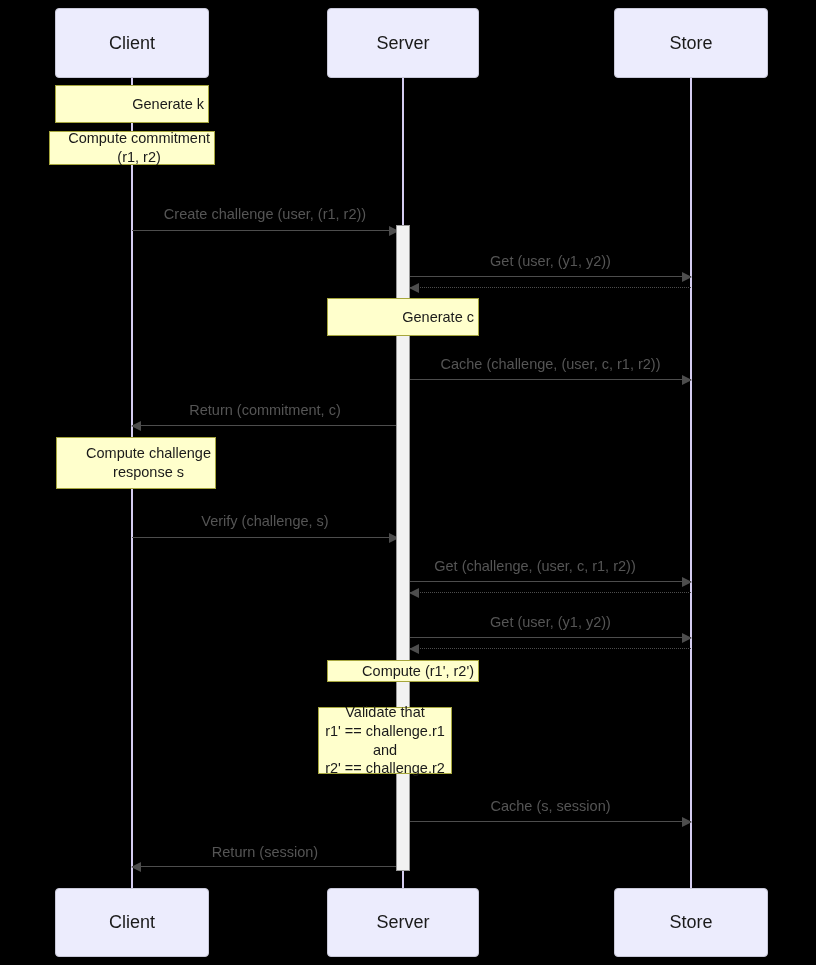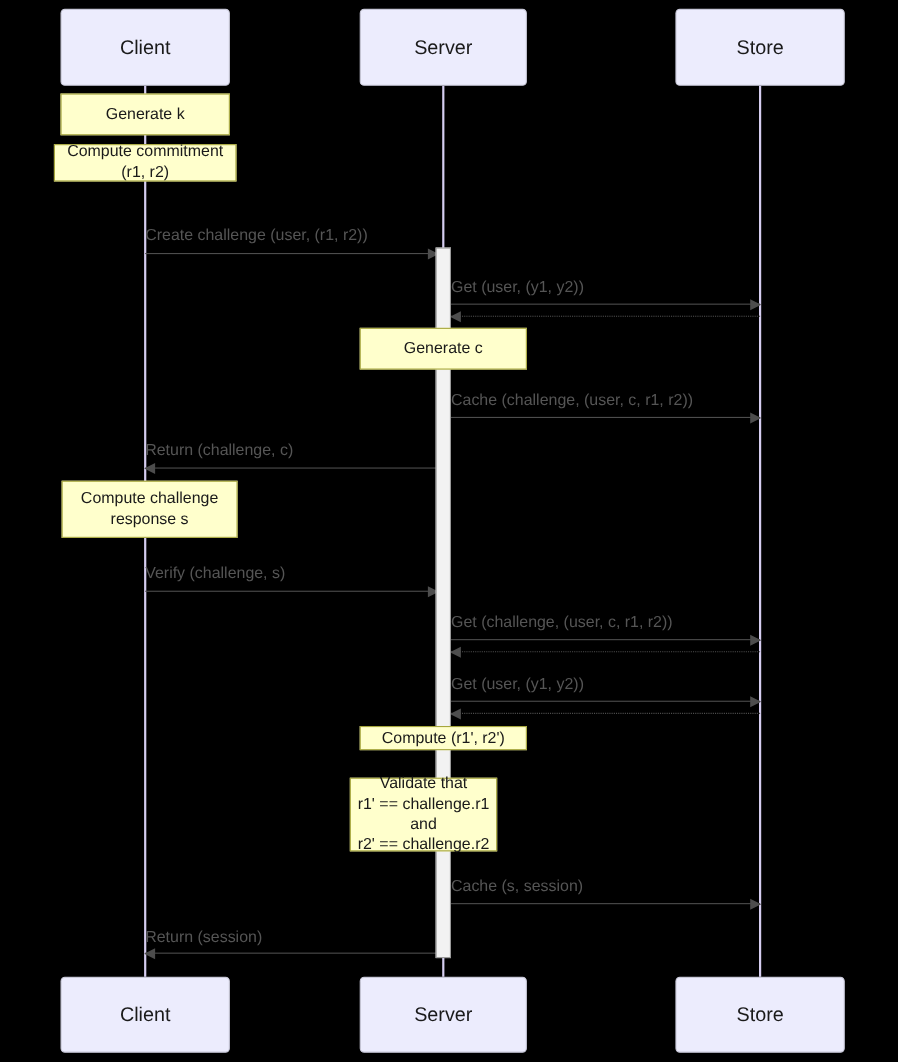--- a/index.html
+++ b/index.html
@@ -48,21 +48,21 @@
     z-index: 4;
   }
   
   .note {
     position: absolute;
     box-sizing: border-box;
     background: #ffffcc;
     border: 1.5px solid #a6a63d;
     display: flex;
     align-items: center;
-    justify-content: center;
+    justify-content: flex-end;
     text-align: center;
     color: #1a1a1a;
     font-size: 14.5px;
     line-height: 1.28;
     font-family: "Liberation Sans", sans-serif;
     z-index: 7;
     padding: 2px 4px;
   }
   
   .msg {
@@ -96,20 +96,21 @@
   .msg.to-left .head {
     left: -1px;
     border-right: 10px solid #4d4d4d;
   }
   .msg-label {
     position: absolute;
     color: #555555;
     font-size: 14.5px;
     font-family: "Liberation Sans", sans-serif;
     white-space: nowrap;
+    text-align: center;
     z-index: 3;
   }
 </style>
 </head>
 <body>
 
 <div id="canvas">
   <div id="lifelines">
       <div class="lifeline" style="left: 131px; top: 78px; height: 810px;"></div>
       <div class="lifeline" style="left: 402px; top: 78px; height: 810px;"></div>
@@ -132,21 +133,21 @@
       </div>
       <div class="msg to-right" style="left: 410px; top: 379px; width: 281px;">
         <div class="line"></div>
         <div class="head"></div>
       </div>
       <div class="msg-label" style="left: 410px; top: 356px; width: 281px;">Cache (challenge, (user, c, r1, r2))</div>
       <div class="msg to-left" style="left: 132px; top: 425px; width: 266px;">
         <div class="line"></div>
         <div class="head"></div>
       </div>
-      <div class="msg-label" style="left: 132px; top: 402px; width: 266px;">Return (challenge, c)</div>
+      <div class="msg-label" style="left: 132px; top: 402px; width: 266px;">Return (commitment, c)</div>
       <div class="msg to-right" style="left: 132px; top: 537px; width: 266px;">
         <div class="line"></div>
         <div class="head"></div>
       </div>
       <div class="msg-label" style="left: 132px; top: 513px; width: 266px;">Verify (challenge, s)</div>
       <div class="msg to-right" style="left: 410px; top: 581px; width: 281px;">
         <div class="line"></div>
         <div class="head"></div>
       </div>
       <div class="msg-label" style="left: 410px; top: 558px; width: 250px;">Get (challenge, (user, c, r1, r2))</div>

